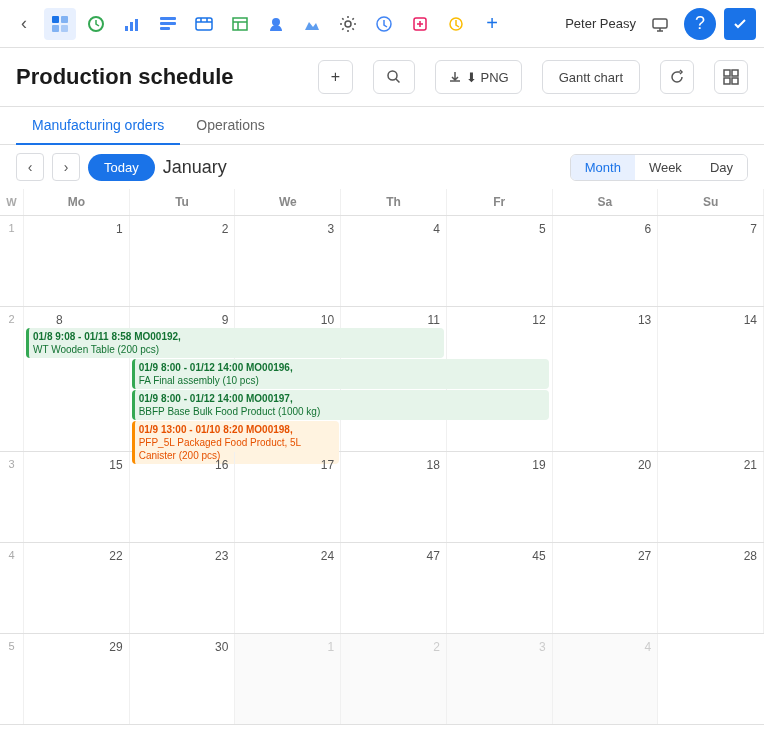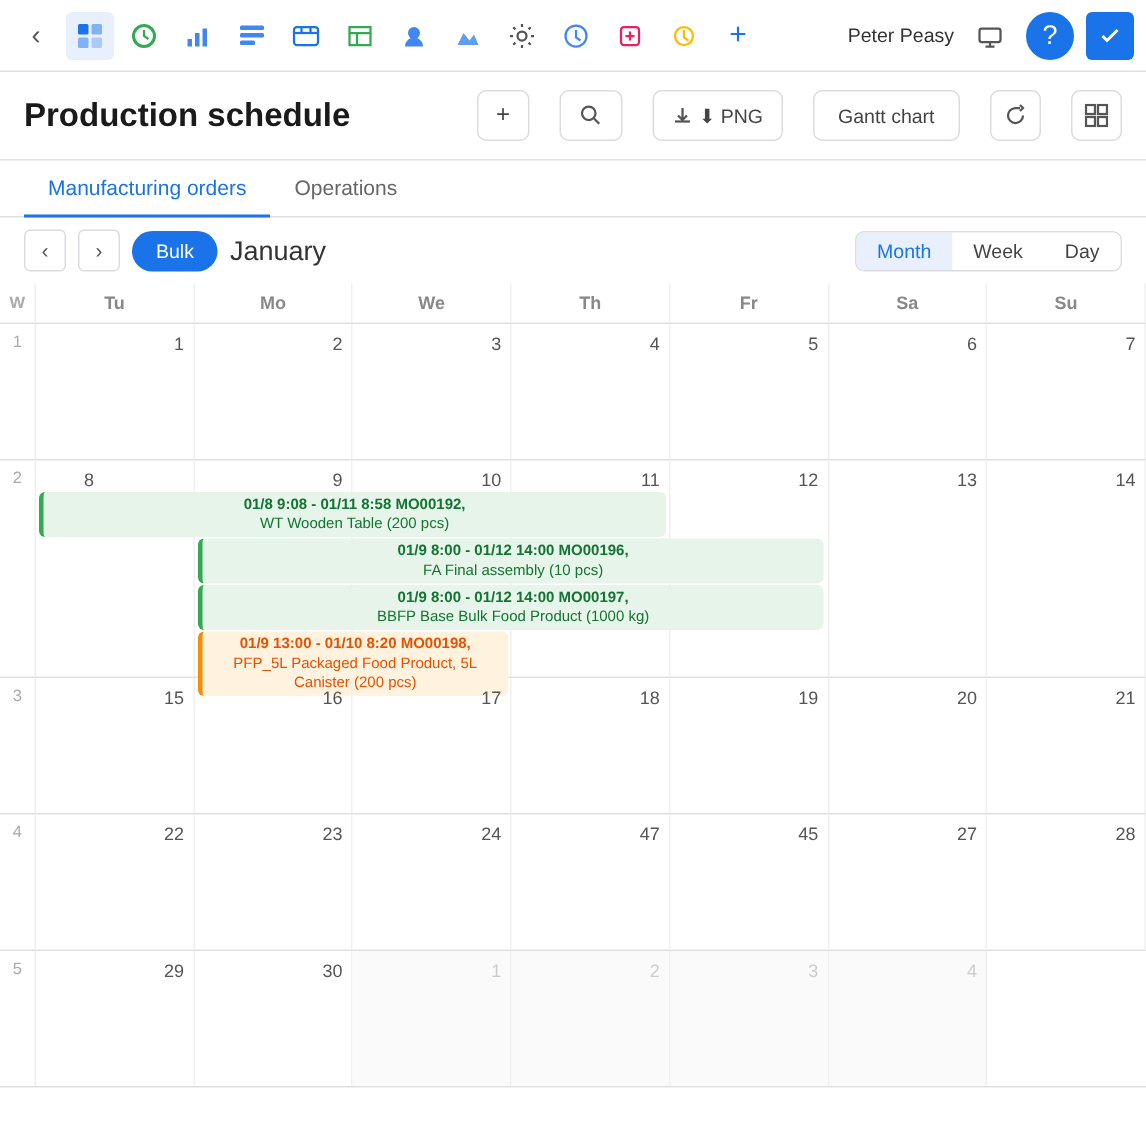--- a/index.html
+++ b/index.html
@@ -88,21 +88,20 @@
       font-size: 12px; color: #555; text-align: right;
       padding: 2px 4px;
     }
     .cal-date.other-month { color: #ccc; }
 
     
     .event {
       border-radius: 4px; padding: 2px 4px; font-size: 10px;
       margin: 1px 0; line-height: 1.3; cursor: pointer;
       overflow: hidden;
-      text-align: center;
     }
     .event-green { background: #e6f4ea; color: #137333; border-left: 3px solid #34a853; }
     .event-orange { background: #fff3e0; color: #e65100; border-left: 3px solid #fb8c00; }
 
     
     .cal-wrapper { display: flex; flex-direction: column; flex: 1; }
 
     
     .other-month-cell { background: #fafafa; }
   </style>
@@ -252,35 +251,35 @@
   </div>
 </div>
 
 <div class="cal-controls">
   <button class="nav-arrow">
     <span>‹</span>
   </button>
   <button class="nav-arrow">
     <span>›</span>
   </button>
-  <button class="today-btn">Bulk</button>
+  <button class="today-btn">Today</button>
   <div class="month-title">January</div>
   <div class="view-btns">
     <button class="view-btn active">Month</button>
     <button class="view-btn">Week</button>
     <button class="view-btn">Day</button>
   </div>
 </div>
 
 <div class="cal-wrapper">
 
   <div class="cal-header">
     <div class="week-col cal-day-label">W</div>
+    <div class="cal-day-label">Mo</div>
     <div class="cal-day-label">Tu</div>
-    <div class="cal-day-label">Mo</div>
     <div class="cal-day-label">We</div>
     <div class="cal-day-label">Th</div>
     <div class="cal-day-label">Fr</div>
     <div class="cal-day-label">Sa</div>
     <div class="cal-day-label">Su</div>
   </div>
 
   <div style="display:grid; grid-template-columns: 24px repeat(7,1fr); border-bottom:1px solid #e0e0e0; min-height:90px;">
     <div class="week-num">1</div>
     <div class="cal-cell">

